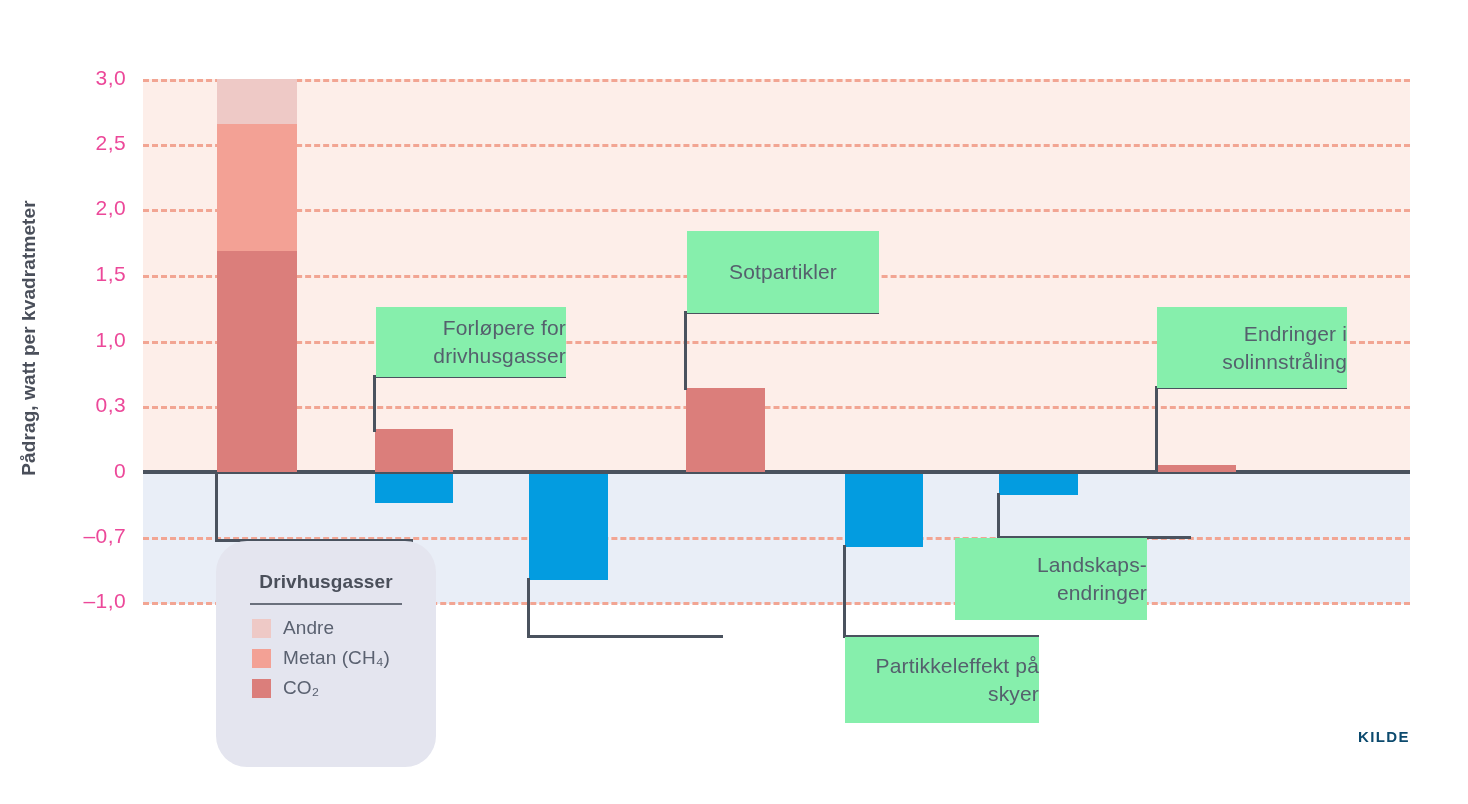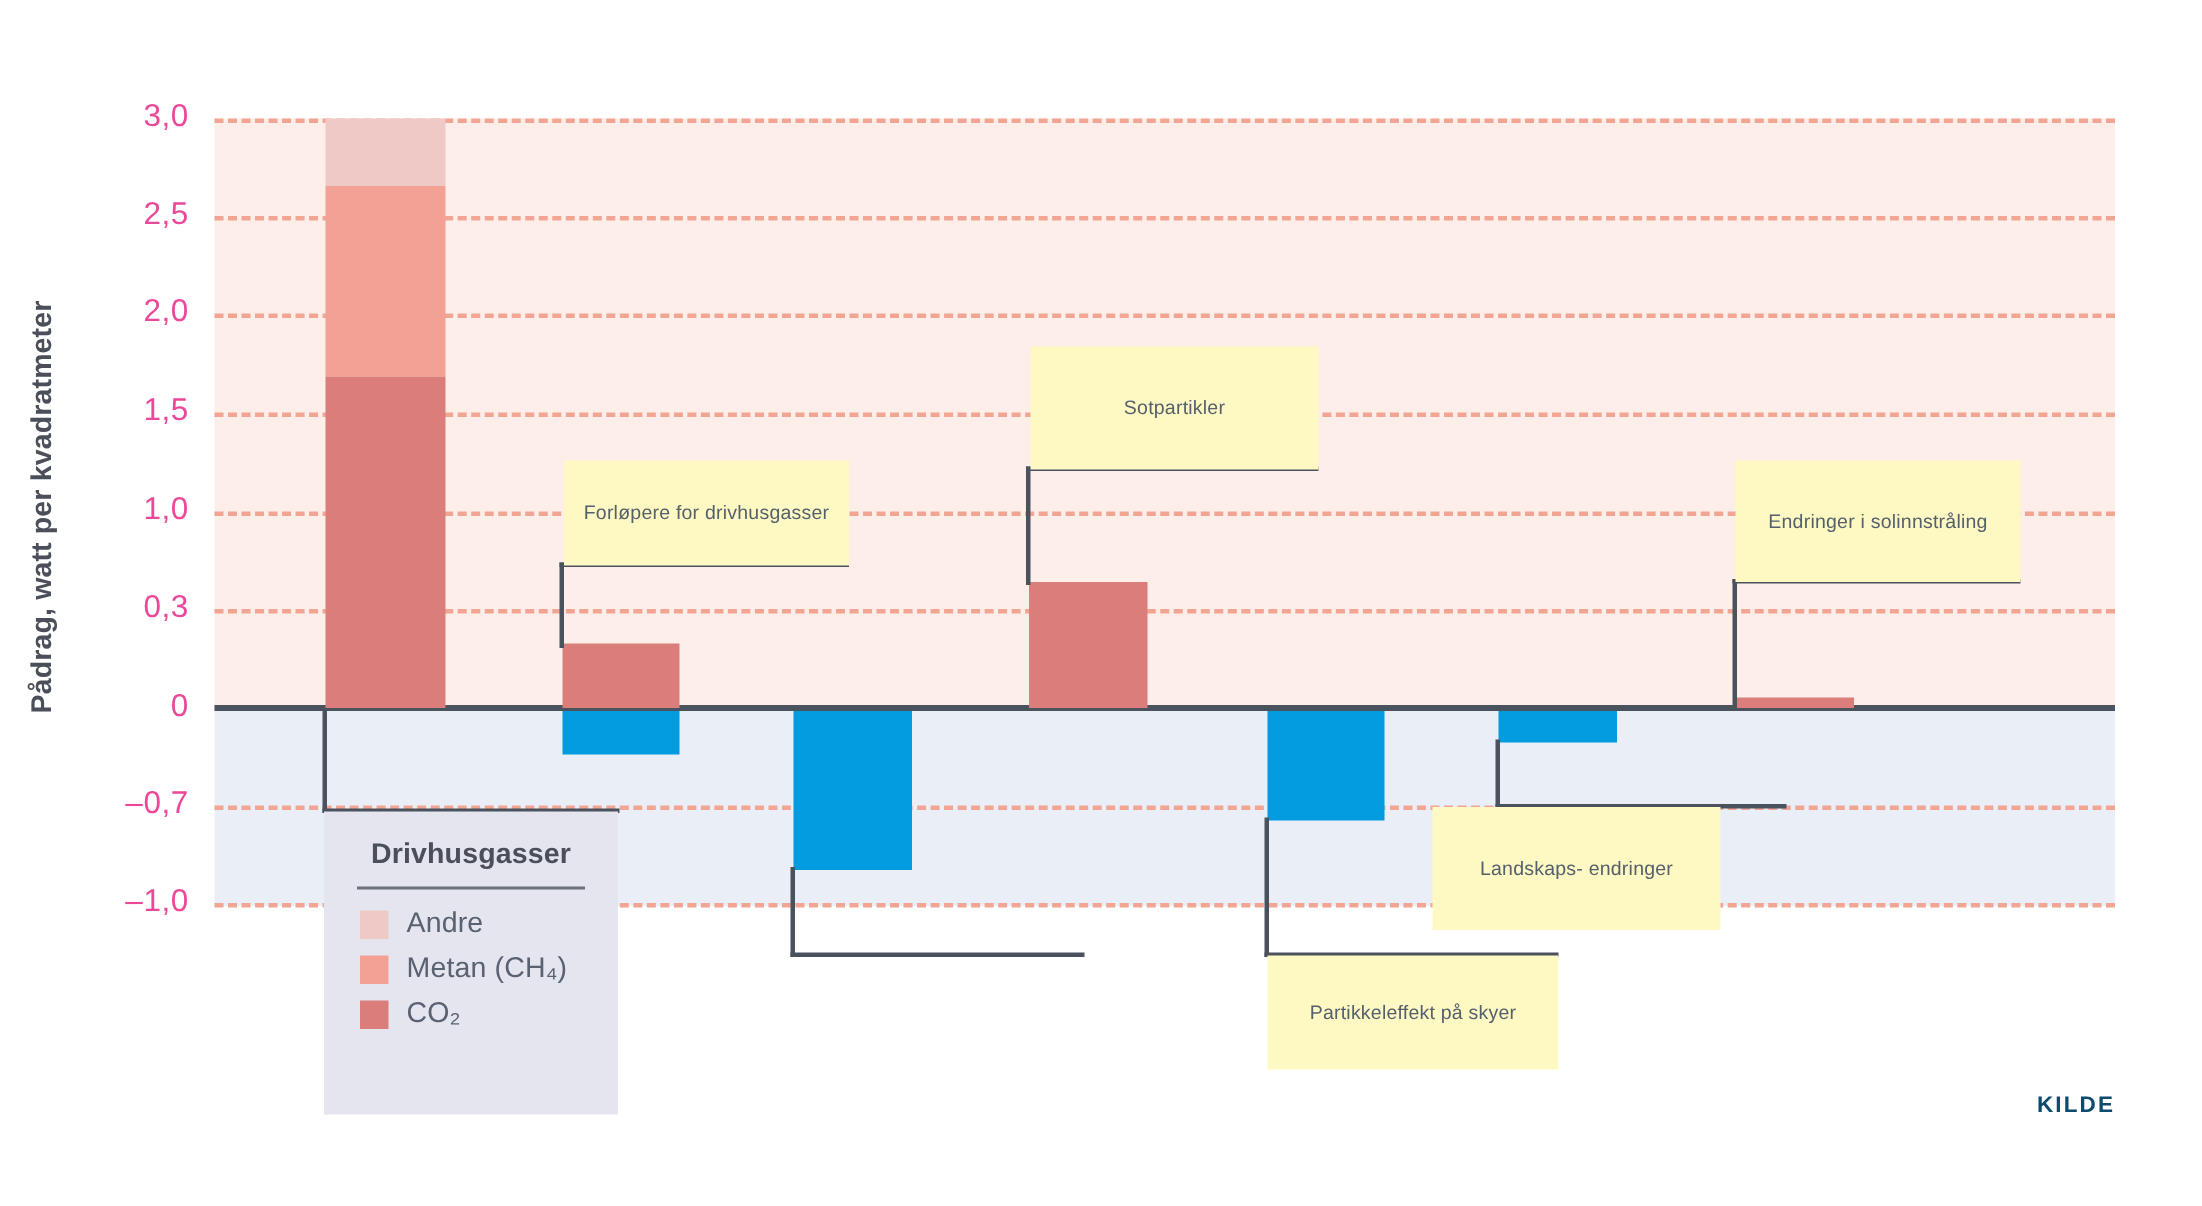--- a/index.html
+++ b/index.html
@@ -63,37 +63,38 @@
   .bar-andre{background:#eec9c6;}
   .bar-red{background:#db7e7b;}
   .bar-blue{background:#039ce0;}
 
   
   .leader{position:absolute;border-color:#4a525e;border-style:solid;border-width:0;}
 
   
   .callout{
     position:absolute;
-    background:#fef9c3;
+    background:#86efac;
     color:#55606d;
-    font-size:13px;
+    font-size:21px;
     line-height:28px;
     font-weight:500;
-    text-align:left;
+    text-align:right;
     display:flex;
     align-items:center;
     justify-content:center;
     letter-spacing:.15px;
   }
 
   
   .legend-box{
     position:absolute;
     background:#e4e5ef;
-    padding:0;
+    padding:12px;
+    border-radius:31px;
   }
   .legend-title{
     font-size:19px;font-weight:700;color:#4a4f5a;
     text-align:center;margin:18px 0 0 0;letter-spacing:.1px;
   }
   .legend-rule{
     height:2px;background:#6a707c;margin:10px 22px 12px 22px;
   }
   .legend-row{
     display:flex;align-items:center;margin:0 0 8px 24px;
@@ -180,21 +181,21 @@
   <div class="leader" style="left:1155px;top:386px;width:3px;height:86px;background:#4a525e;"></div>
   <div class="leader" style="left:1155px;top:386px;width:192px;height:3px;background:#4a525e;"></div>
 
   <div class="callout" style="left:376px;top:307px;width:190px;height:70px;">Forløpere for drivhusgasser</div>
 
   <div class="callout" style="left:687px;top:231px;width:192px;height:82px;">Sotpartikler</div>
 
   <div class="callout" style="left:1157px;top:307px;width:190px;height:81px;">Endringer i solinnstråling</div>
 
 
-  <div class="callout" style="left:845px;top:637px;width:194px;height:76px;">Partikkeleffekt på skyer</div>
+  <div class="callout" style="left:845px;top:637px;width:194px;height:86px;">Partikkeleffekt på skyer</div>
 
   <div class="callout" style="left:955px;top:538px;width:192px;height:82px;">Landskaps- endringer</div>
 
   <div class="legend-box" style="left:216px;top:541px;width:196px;height:202px;">
     <div class="legend-title">Drivhusgasser</div>
     <div class="legend-rule"></div>
 
     <div class="legend-row">
       <span class="legend-swatch" style="background:#eec9c6"></span>
       <span class="legend-label">Andre</span>

